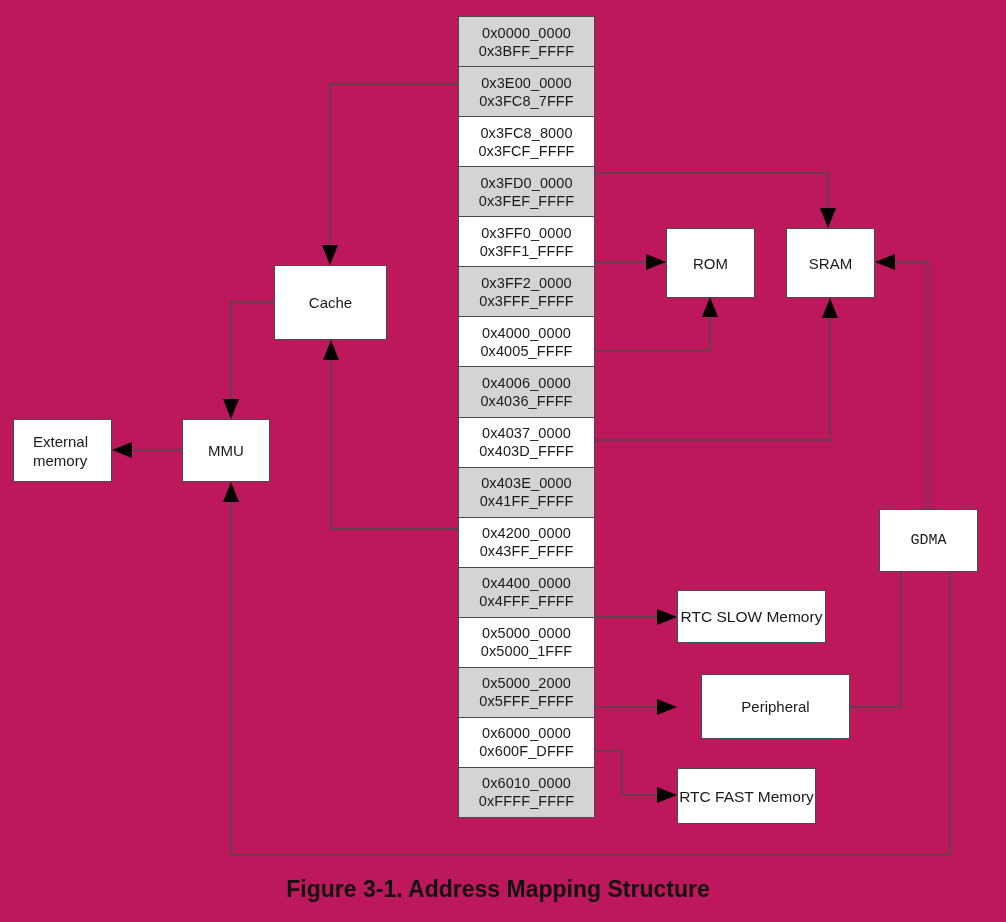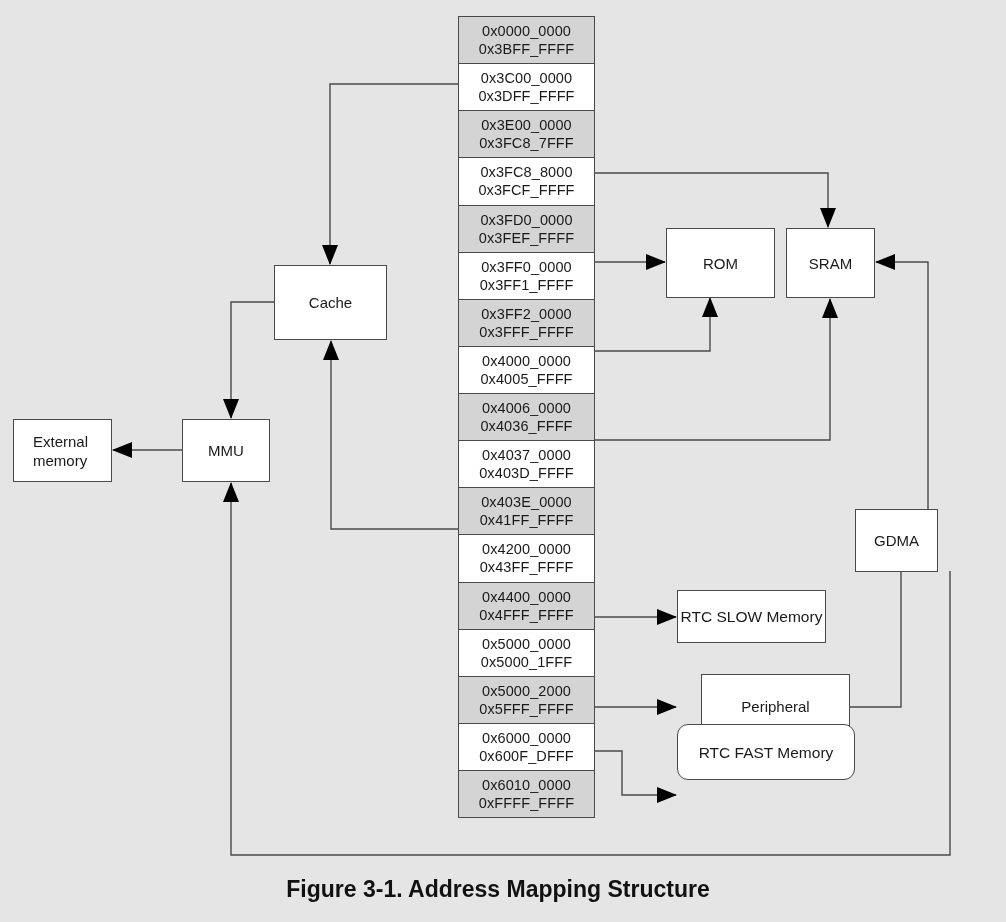--- a/index.html
+++ b/index.html
@@ -7,21 +7,21 @@
     --box-border: #4a4a4a;
     --connector: #4a4a4a;
     --arrowhead: #000000;
     --text: #1a1a1a;
   }
   html, body { margin: 0; padding: 0; background: #ffffff; }
   .canvas {
     position: relative;
     width: 1006px;
     height: 922px;
-    background: #e5e5e5;
+    background: #be185d;
     font-family: "Liberation Sans", sans-serif;
     color: var(--text);
     overflow: hidden;
   }
   .connectors { position: absolute; left: 0; top: 0; width: 1006px; height: 922px; }
   .connector { fill: none; stroke: var(--connector); stroke-width: 1.4; }
   .arrowhead-shape { fill: var(--arrowhead); }
 
   .stack {
     position: absolute;
@@ -59,26 +59,26 @@
     justify-content: center;
     text-align: center;
     font-size: 15px;
     line-height: 19px;
   }
   #ext-mem   { left: 13px;  top: 419px; width: 99px;  height: 63px;
                justify-content: flex-start; text-align: left; padding-left: 19px; }
   #ext-mem span { max-width: 70px; }
   #mmu       { left: 182px; top: 419px; width: 88px; height: 63px; }
   #cache     { left: 274px; top: 265px; width: 113px; height: 75px; }
-  #rom       { left: 666px; top: 228px; width: 109px;  height: 70px; }
+  #rom       { left: 666px; top: 228px; width: 89px;  height: 70px; }
   #sram      { left: 786px; top: 228px; width: 89px;  height: 70px; }
-  #gdma      { left: 855px; top: 509px; width: 83px;  height: 63px; }
+  #gdma      { left: 879px; top: 509px; width: 99px;  height: 63px; font-family: Liberation Mono, monospace; }
   #rtc-slow  { left: 677px; top: 590px; width: 149px; height: 53px; font-size: 15.5px; }
   #peripheral{ left: 701px; top: 674px; width: 149px; height: 65px; }
-  #rtc-fast  { left: 677px; top: 724px; width: 178px; height: 56px; font-size: 15.5px; border-radius: 11px; }
+  #rtc-fast  { left: 677px; top: 768px; width: 139px; height: 56px; font-size: 15.5px; }
 
   .caption {
     position: absolute;
     left: 0; right: 10px;
     top: 876px;
     text-align: center;
     font-weight: bold;
     font-size: 23px;
     color: #111111;
   }
@@ -108,24 +108,20 @@
     <path class="connector" marker-end="url(#arrow)" d="M595 617 H676"></path>
     <path class="connector" marker-end="url(#arrow)" d="M595 707 H676"></path>
     <path class="connector" marker-end="url(#arrow)" d="M595 751 H622 V795 H676"></path>
   </svg>
 
   <div class="stack">
     <div class="mrow shaded">
       <span>0x0000_0000</span>
       <span>0x3BFF_FFFF</span>
     </div>
-    <div class="mrow">
-      <span>0x3C00_0000</span>
-      <span>0x3DFF_FFFF</span>
-    </div>
     <div class="mrow shaded">
       <span>0x3E00_0000</span>
       <span>0x3FC8_7FFF</span>
     </div>
     <div class="mrow">
       <span>0x3FC8_8000</span>
       <span>0x3FCF_FFFF</span>
     </div>
     <div class="mrow shaded">
       <span>0x3FD0_0000</span>

